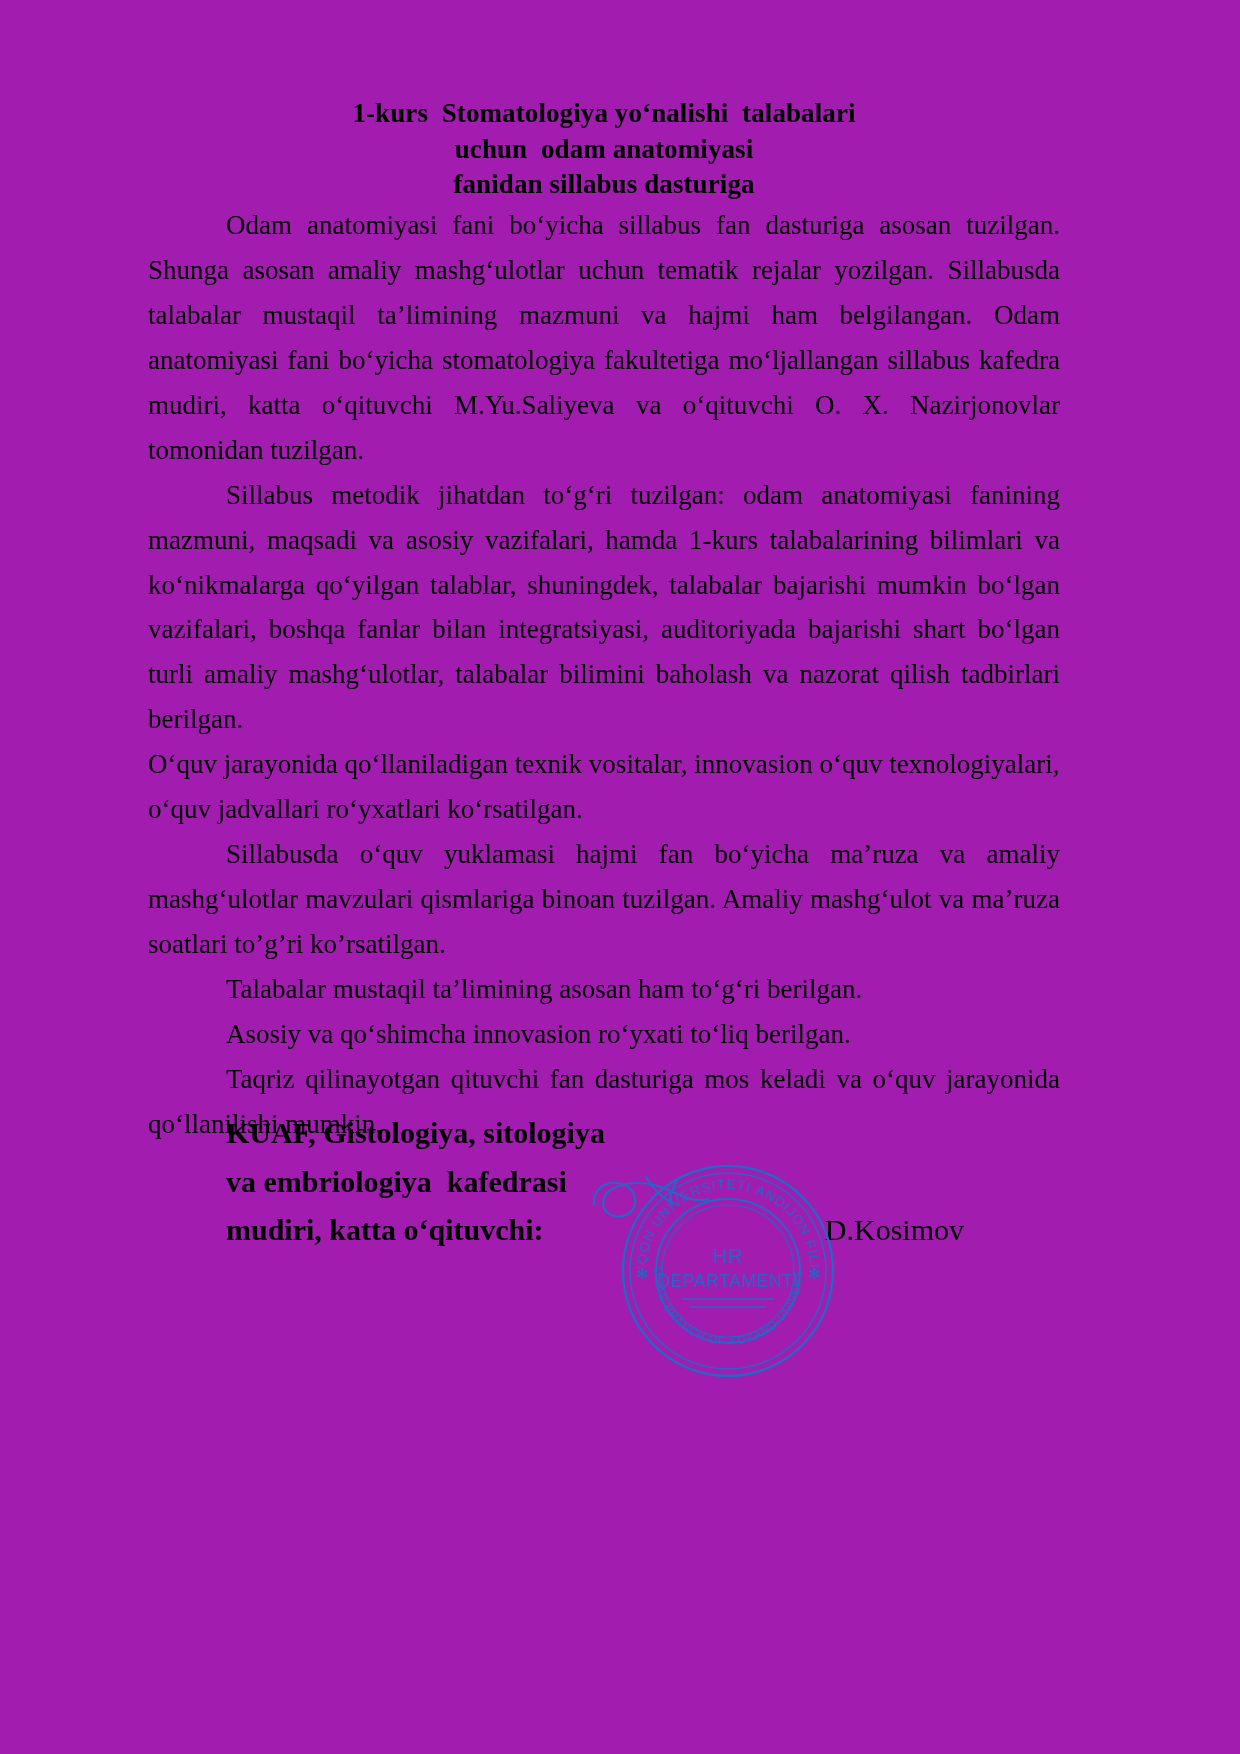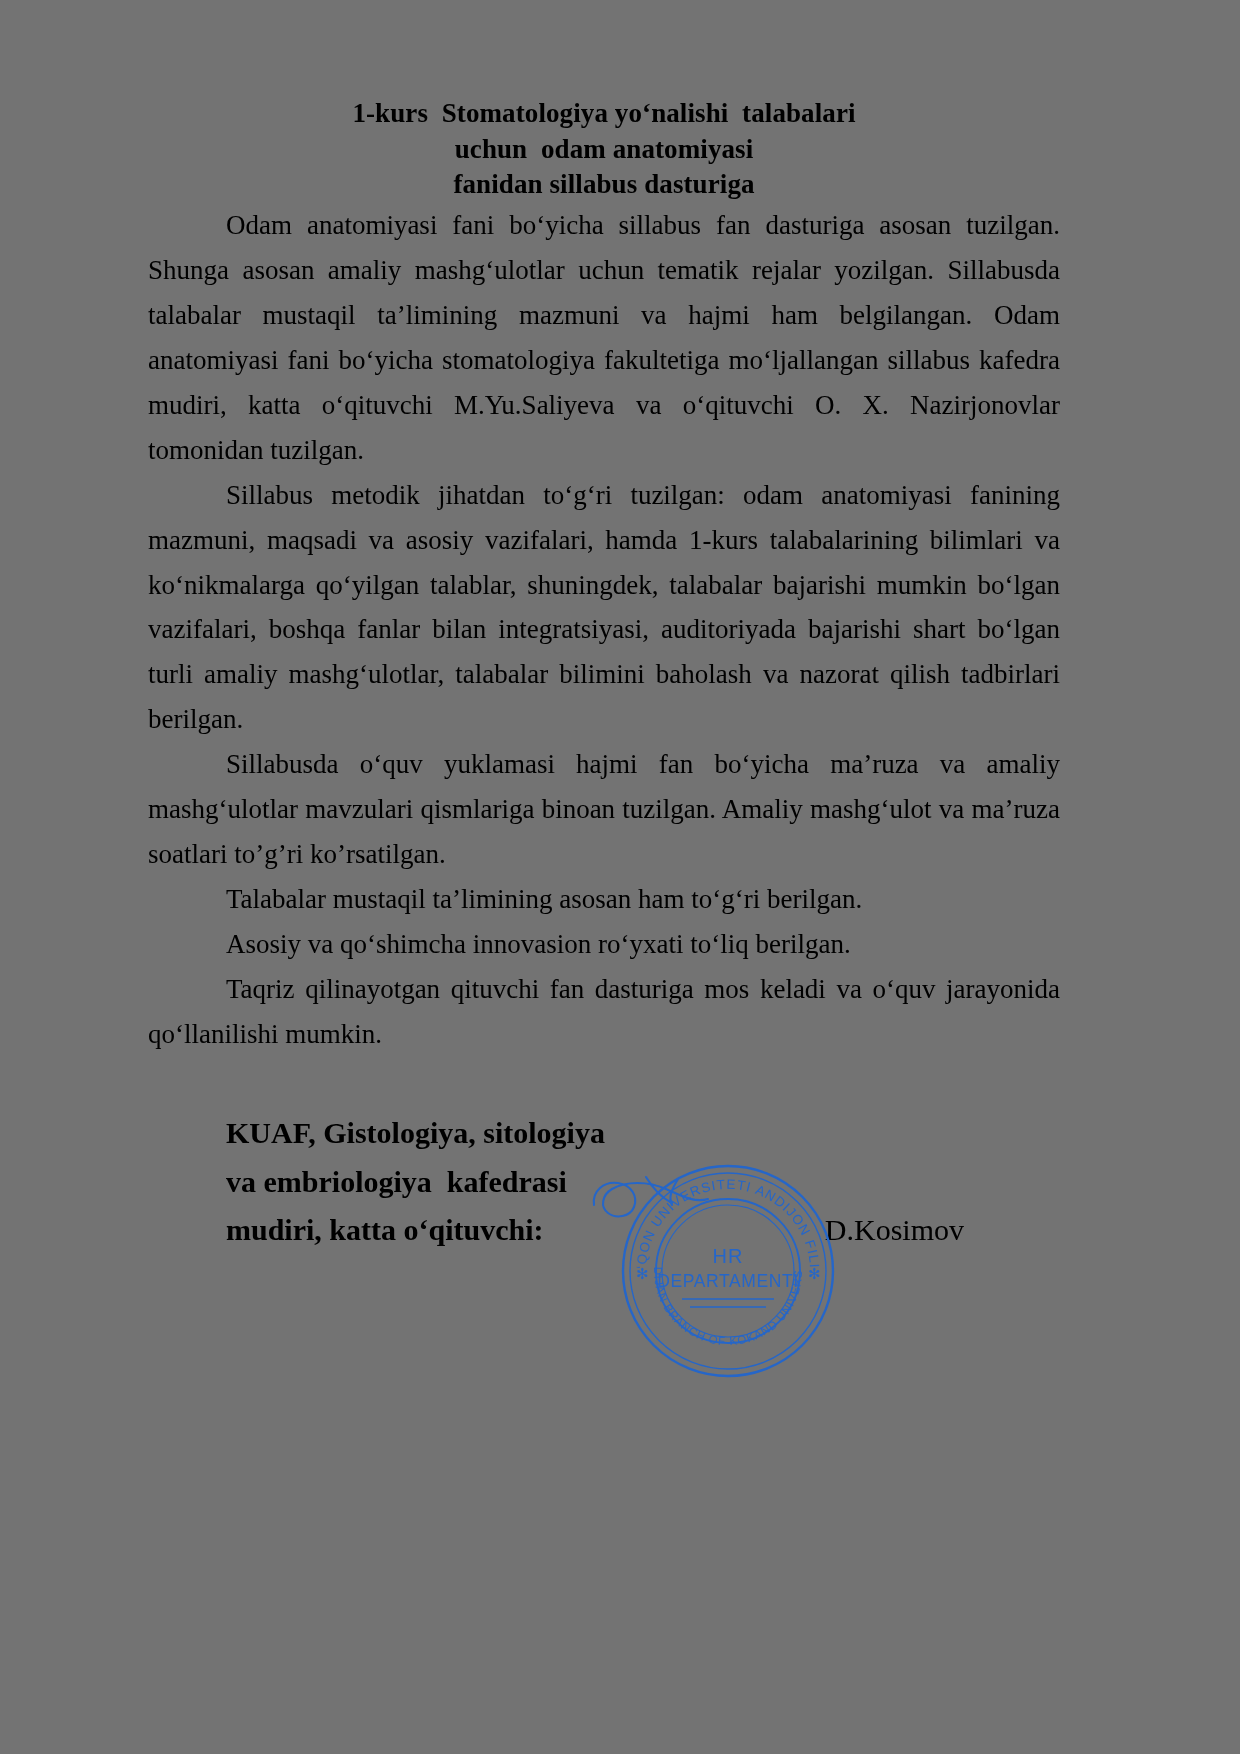--- a/index.html
+++ b/index.html
@@ -9,21 +9,21 @@
     background: #ffffff;
   }
   body {
     font-family: "Liberation Serif", "DejaVu Serif", serif;
     color: #000000;
   }
   .page {
     position: relative;
     width: 1240px;
     height: 1754px;
-    background: #737373;
+    background: #a21caf;
     overflow: hidden;
     box-sizing: border-box;
   }
   .content {
     position: absolute;
     left: 148px;
     top: 96px;
     width: 912px;
   }
 
@@ -116,20 +116,21 @@
 
     <div class="doc-title">
       <span class="tline">1-kurs  Stomatologiya yo‘nalishi  talabalari</span>
       <span class="tline">uchun  odam anatomiyasi</span>
       <span class="tline">fanidan sillabus dasturiga</span>
     </div>
 
 
     <p class="para indent">Odam anatomiyasi fani bo‘yicha sillabus fan dasturiga asosan tuzilgan. Shunga asosan amaliy mashg‘ulotlar uchun tematik rejalar yozilgan. Sillabusda talabalar mustaqil ta’limining mazmuni va hajmi ham belgilangan. Odam anatomiyasi fani bo‘yicha stomatologiya fakultetiga mo‘ljallangan sillabus  kafedra mudiri, katta o‘qituvchi M.Yu.Saliyeva va o‘qituvchi O. X. Nazirjonovlar tomonidan tuzilgan.</p>
     <p class="para indent">Sillabus metodik jihatdan to‘g‘ri tuzilgan: odam anatomiyasi fanining mazmuni, maqsadi va asosiy vazifalari, hamda 1-kurs talabalarining bilimlari va ko‘nikmalarga qo‘yilgan talablar, shuningdek, talabalar bajarishi mumkin bo‘lgan vazifalari, boshqa fanlar bilan integratsiyasi, auditoriyada bajarishi shart bo‘lgan turli amaliy mashg‘ulotlar, talabalar bilimini baholash va nazorat qilish tadbirlari berilgan.</p>
+    <p class="para noindent nojust">O‘quv jarayonida qo‘llaniladigan texnik vositalar, innovasion o‘quv texnologiyalari, o‘quv jadvallari ro‘yxatlari ko‘rsatilgan.</p>
     <p class="para indent">Sillabusda o‘quv yuklamasi hajmi fan bo‘yicha ma’ruza va amaliy mashg‘ulotlar mavzulari  qismlariga binoan tuzilgan. Amaliy mashg‘ulot va ma’ruza soatlari to’g’ri ko’rsatilgan.</p>
     <p class="para indent nojust">Talabalar mustaqil ta’limining asosan ham to‘g‘ri  berilgan.</p>
     <p class="para indent nojust">Asosiy va qo‘shimcha innovasion ro‘yxati to‘liq berilgan.</p>
     <p class="para indent">Taqriz qilinayotgan  qituvchi  fan dasturiga mos keladi va o‘quv jarayonida qo‘llanilishi mumkin.</p>
 
   </div>
 
   <div class="sig-block">
     <span class="sig-row">KUAF, Gistologiya, sitologiya</span>
     <span class="sig-row">va embriologiya  kafedrasi</span>

